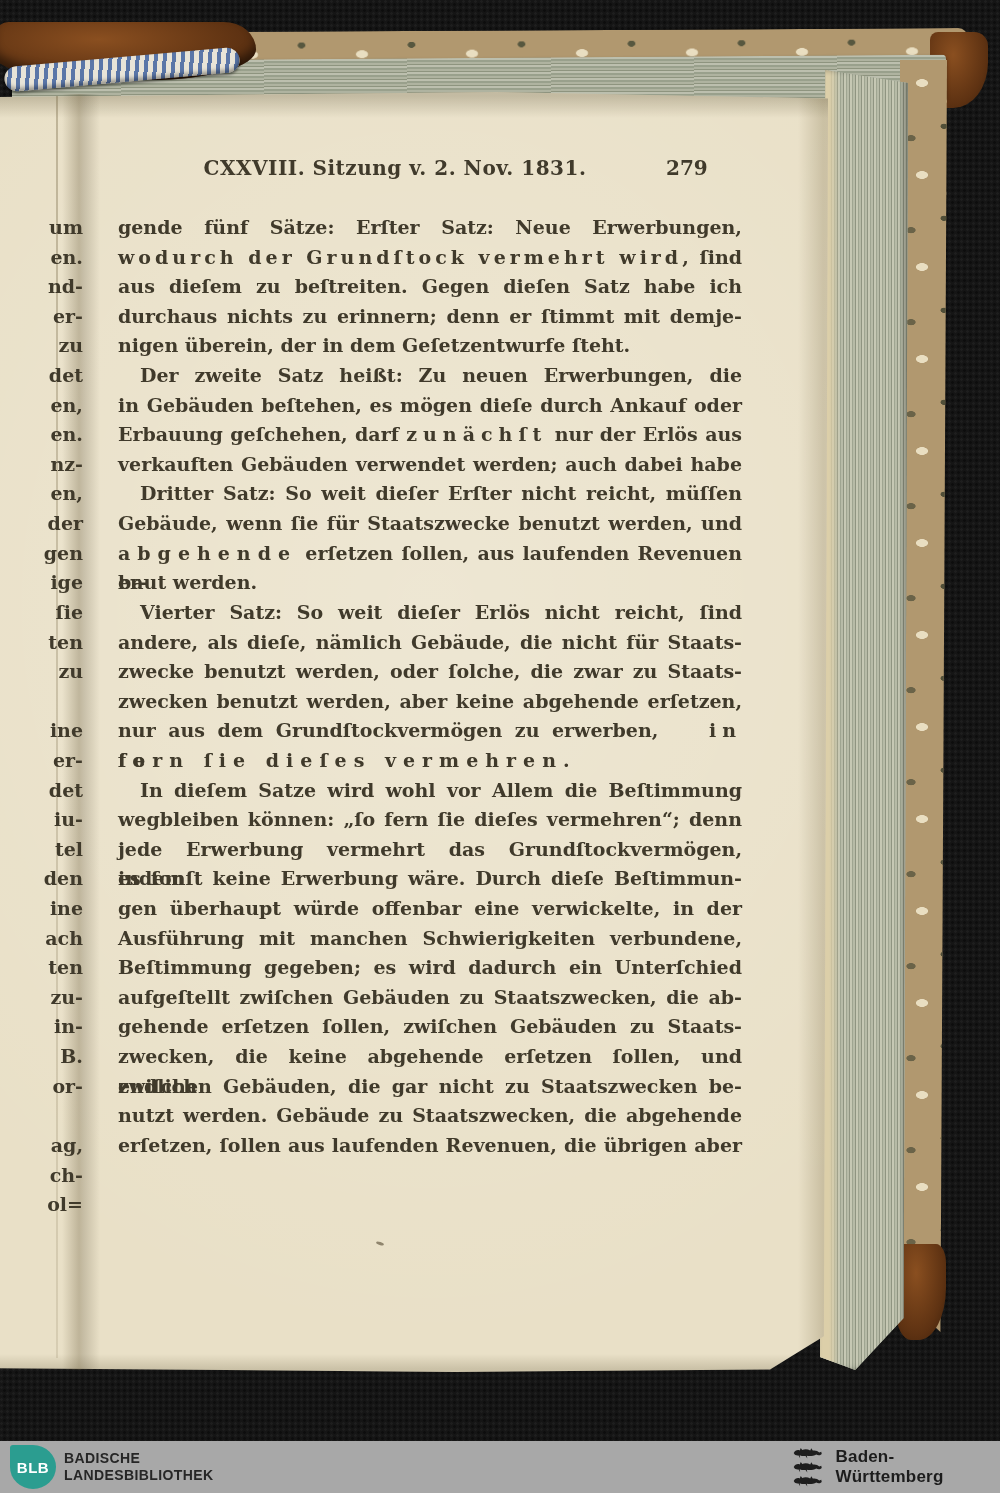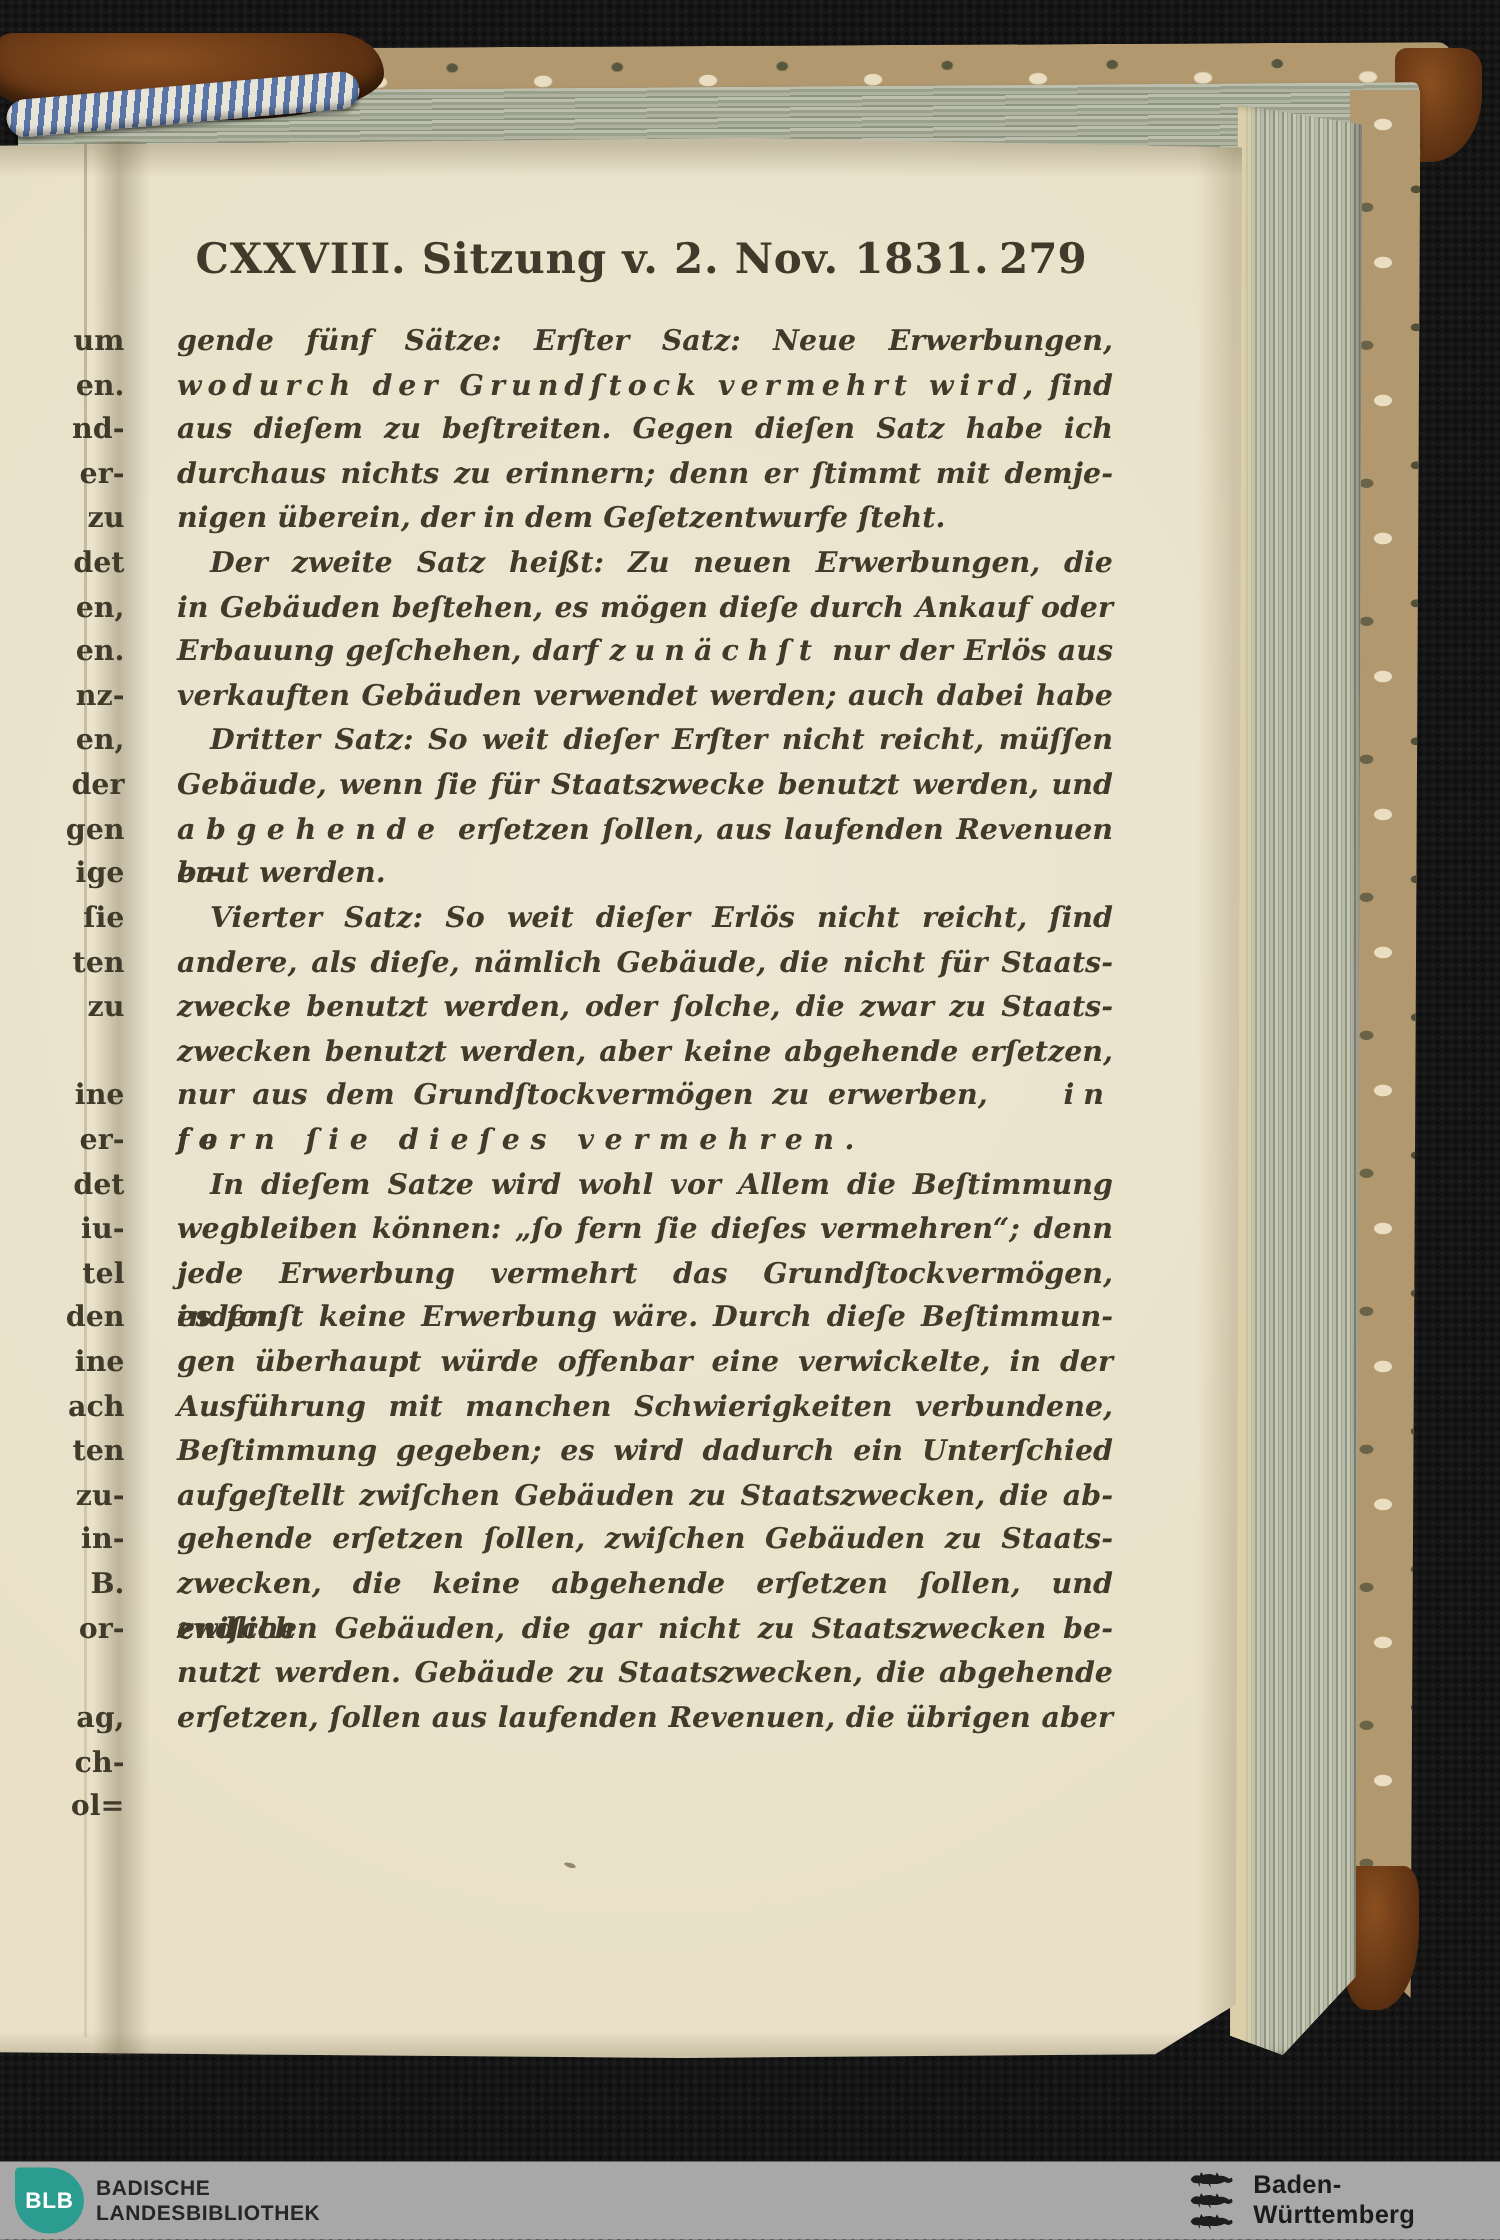--- a/index.html
+++ b/index.html
@@ -102,32 +102,32 @@
   .fragments{
     left:0;top:213px;width:44px;
     font-size:19px;font-weight:bold;color:var(--ink);
     text-align:right;
     margin-left:39px;
   }
   .fragments .frag{height:29.62px;line-height:29.62px;white-space:nowrap;}
   
   .page-header{
     left:118px;top:156px;width:624px;height:30px;
-    font-size:28px;font-weight:bold;color:var(--ink);
+    font-size:20px;font-weight:bold;color:var(--ink);
   }
   .page-header .htitle{display:block;text-align:center;padding-right:70px;letter-spacing:.5px;}
   .page-header .hnum{position:absolute;left:548px;top:0;}
   
   .text-lines{
     left:118px;top:213px;width:624px;
     font-size:19px;font-weight:bold;color:var(--ink);
   }
   .tline{
     height:29.62px;line-height:29.62px;
-    text-align:justify;text-align-last:justify;font-style:italic;
+    text-align:justify;text-align-last:justify;
   }
   .tline.end{text-align-last:left;}
   .tline.ind{text-indent:22px;}
   .speck{
     left:376px;top:1242px;width:8px;height:3px;border-radius:50%;
     background:rgba(70,58,34,.55);transform:rotate(18deg);
   }
   
   .footer-bar{
     left:0;top:1441px;width:1000px;height:52px;

